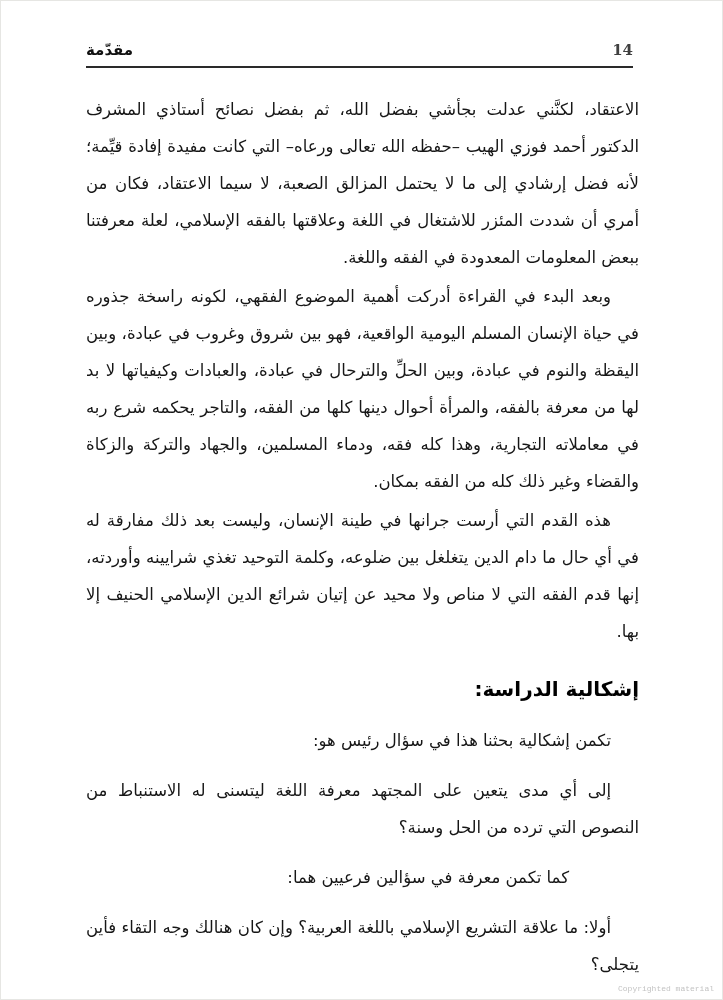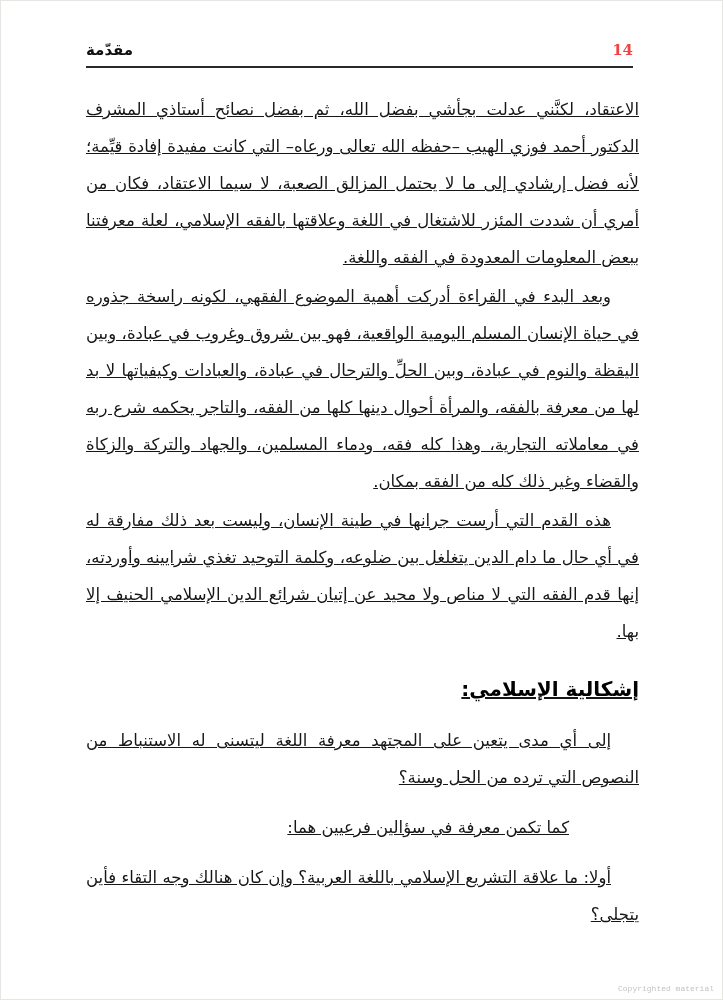--- a/index.html
+++ b/index.html
@@ -32,36 +32,35 @@
   }
   .header-title {
     font-weight: bold;
     font-size: 15px;
     color: #111;
     font-family: "DejaVu Sans", sans-serif;
   }
   .page-number {
     font-weight: bold;
     font-size: 15px;
-    color: #ef4444;
+    color: #404040;
     font-family: "DejaVu Serif", serif;
   }
   .content {
     position: absolute;
     top: 90px;
     left: 85px;
     right: 83px;
     bottom: 24px;
     direction: rtl;
     text-align: justify;
     font-size: 16.5px;
     line-height: 37px;
     color: #161616;
     overflow: hidden;
-    text-decoration: underline;
   }
   .para {
     margin: 0 0 2px 0;
     text-indent: 28px;
   }
   .para.no-indent {
     text-indent: 0;
   }
   .para.q {
     margin-bottom: 13px;
@@ -97,22 +96,23 @@
     <span class="page-number">14</span>
   </div>
 
   <div class="content">
     <p class="para no-indent">الاعتقاد، لكنَّني عدلت بجأشي بفضل الله، ثم بفضل نصائح أستاذي المشرف الدكتور أحمد فوزي الهيب –حفظه الله تعالى ورعاه– التي كانت مفيدة إفادة قيِّمة؛ لأنه فضل إرشادي إلى ما لا يحتمل المزالق الصعبة، لا سيما الاعتقاد، فكان من أمري أن شددت المئزر للاشتغال في اللغة وعلاقتها بالفقه الإسلامي، لعلة معرفتنا ببعض المعلومات المعدودة في الفقه واللغة.</p>
 
     <p class="para">وبعد البدء في القراءة أدركت أهمية الموضوع الفقهي، لكونه راسخة جذوره في حياة الإنسان المسلم اليومية الواقعية، فهو بين شروق وغروب في عبادة، وبين اليقظة والنوم في عبادة، وبين الحلِّ والترحال في عبادة، والعبادات وكيفياتها لا بد لها من معرفة بالفقه، والمرأة أحوال دينها كلها من الفقه، والتاجر يحكمه شرع ربه في معاملاته التجارية، وهذا كله فقه، ودماء المسلمين، والجهاد والتركة والزكاة والقضاء وغير ذلك كله من الفقه بمكان.</p>
 
     <p class="para">هذه القدم التي أرست جرانها في طينة الإنسان، وليست بعد ذلك مفارقة له في أي حال ما دام الدين يتغلغل بين ضلوعه، وكلمة التوحيد تغذي شرايينه وأوردته، إنها قدم الفقه التي لا مناص ولا محيد عن إتيان شرائع الدين الإسلامي الحنيف إلا بها.</p>
 
-    <h2 class="section-heading">إشكالية الإسلامي:</h2>
+    <h2 class="section-heading">إشكالية الدراسة:</h2>
 
+    <p class="para q">تكمن إشكالية بحثنا هذا في سؤال رئيس هو:</p>
 
     <p class="para q">إلى أي مدى يتعين على المجتهد معرفة اللغة ليتسنى له الاستنباط من النصوص التي ترده من الحل وسنة؟</p>
 
     <p class="para q indent-lg">كما تكمن معرفة في سؤالين فرعيين هما:</p>
 
     <p class="para q">أولا: ما علاقة التشريع الإسلامي باللغة العربية؟ وإن كان هنالك وجه التقاء فأين يتجلى؟</p>
   </div>
 
   <div class="watermark">Copyrighted material</div>
 

